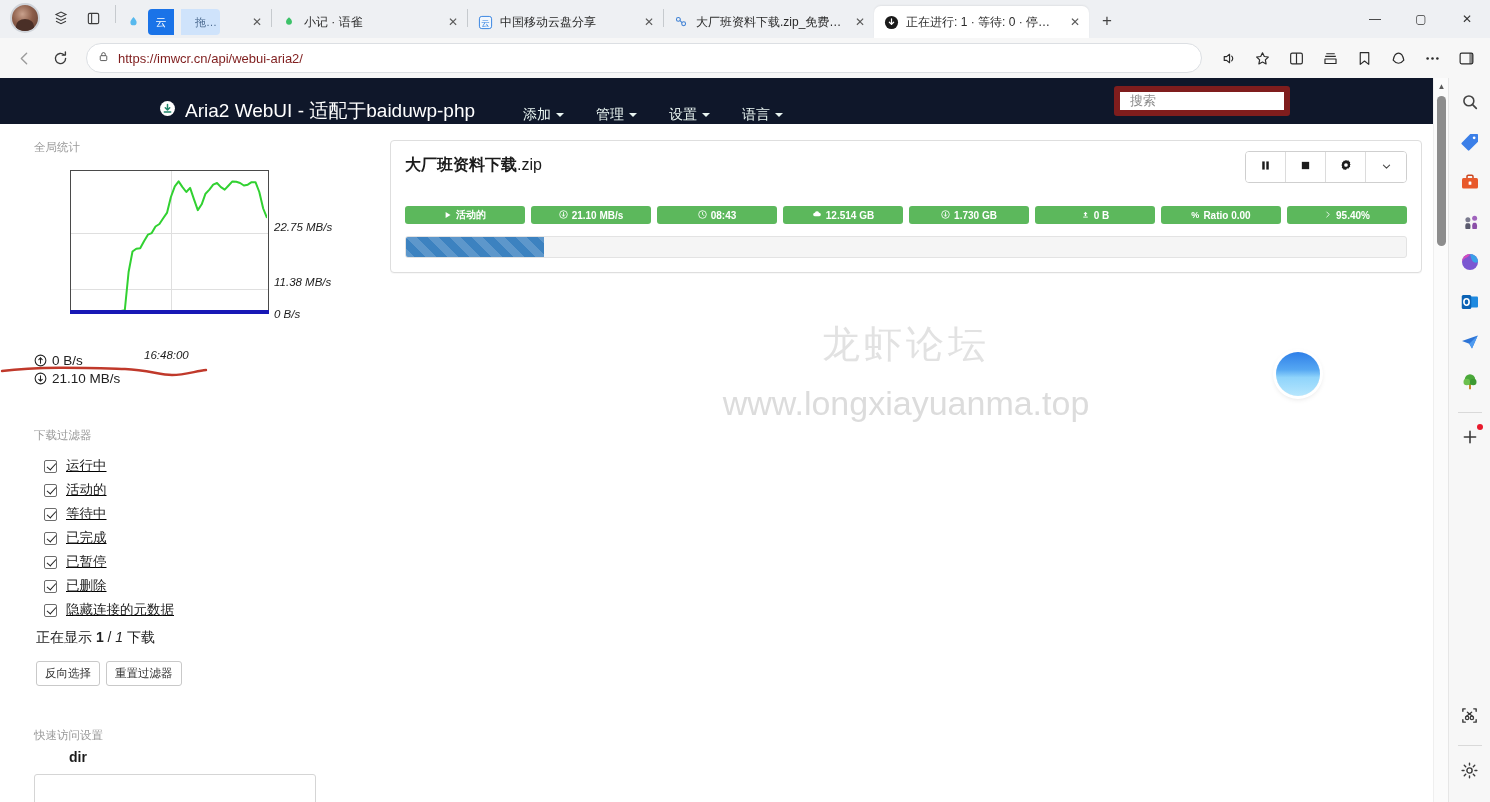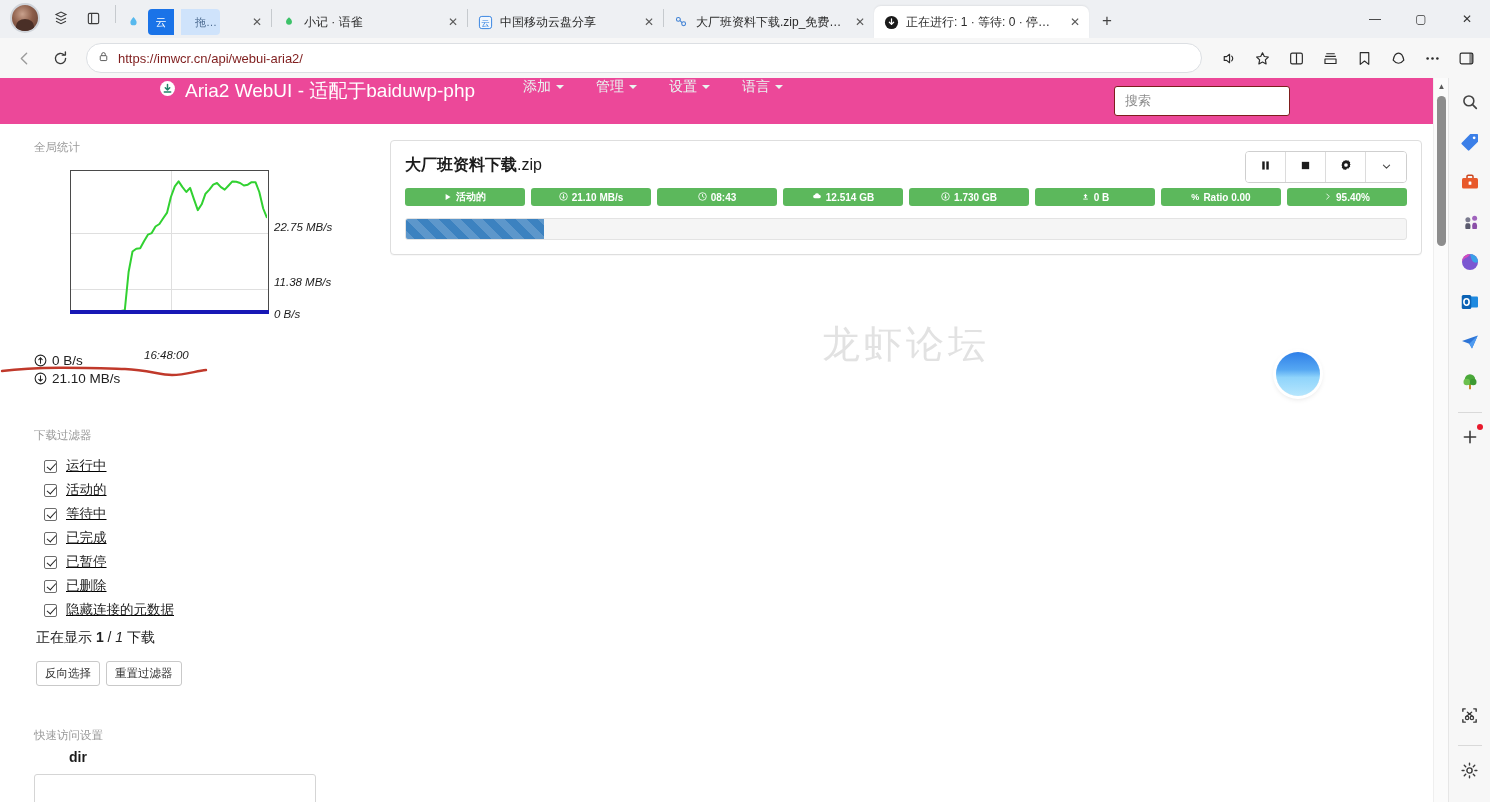--- a/index.html
+++ b/index.html
@@ -61,31 +61,31 @@
     display: flex; align-items: center; padding: 0 10px; gap: 8px; margin: 0 6px;
     font-size: 13px; color: #2b2b2b;
   }
   .omnibox .url { color: #7f1d1d; }
   .tb-right { display: flex; align-items: center; gap: 2px; }
 
   
   .viewport { position: absolute; left: 0; top: 78px; width: 1448px; height: 724px; background: #fff; overflow: hidden; }
 
   .navbar {
-    height: 46px; background: #ec4899; display: flex; align-items: flex-start;
+    height: 46px; background: #0f172a; display: flex; align-items: flex-end;
     padding: 0 16px; color: #ffffff; position: relative;
   }
   .brand { font-size: 19px; display: flex; align-items: center; gap: 9px; margin-left: 143px; font-weight: 400; }
   .nav-links { display: flex; align-items: center; gap: 0; margin-left: 32px; }
   .nav-link { font-size: 14px; color: #e9f5f1; padding: 0 16px; display: flex; align-items: center; gap: 5px; }
   .caret { width: 0; height: 0; border-left: 4px solid transparent; border-right: 4px solid transparent;
     border-top: 4px solid currentColor; display: inline-block; }
   .searchbox {
     position: absolute; right: 158px; top: 8px; width: 176px; height: 30px;
-    background: #fff; border: 1px solid #7f1d1d; border-radius: 3px;
+    background: #fff; border: 6px solid #7f1d1d; border-radius: 3px;
     display: flex; align-items: center; padding: 0 10px; font-size: 13px; color: #8a8a8a;
   }
 
   .page-body { display: flex; height: 678px; gap: 12px; }
 
   
   .sidebar { width: 352px; padding: 16px 20px 0 34px; position: relative; }
   .sb-head { font-size: 11.5px; color: #9a9a9a; margin-bottom: 10px; }
 
   .chart-wrap { position: relative; width: 300px; height: 185px; font-style: italic; }
@@ -128,21 +128,21 @@
     width: 282px; height: 32px; border: 1px solid #d5d5d5; border-radius: 3px; background: #fff;
     display: flex; align-items: center; padding: 0 10px; font-size: 13.5px; color: #333;
   }
 
   
   .main { flex: 1; position: relative; padding: 16px 26px 0 26px; }
   .dl-card {
     background: #fff; border: 1px solid #dedede; border-radius: 4px; padding: 14px 14px 14px 14px;
     position: relative; box-shadow: 0 1px 1px rgba(0,0,0,.03);
   }
-  .dl-title { font-size: 16px; color: #1b1b1b; font-weight: bold; margin-bottom: 12px; }
+  .dl-title { font-size: 16px; color: #1b1b1b; font-weight: bold; margin-bottom: 30px; }
   .dl-title .ext { font-weight: normal; }
   .dl-actions { position: absolute; right: 14px; top: 10px; display: flex; border: 1px solid #cfcfcf; border-radius: 4px; overflow: hidden; }
   .act-btn {
     width: 40px; height: 30px; background: #fff; display: flex; align-items: center; justify-content: center;
     border-right: 1px solid #dcdcdc; color: #1c1c1c;
   }
   .act-btn:last-child { border-right: none; }
 
   .badges { display: flex; gap: 6px; margin-bottom: 12px; }
   .badge {
@@ -590,20 +590,21 @@
             </div>
           </div>
 
           <div class="progress-outer">
             <div class="progress-inner" id="progress-fill" style="width: 13.83%; background-color: rgb(60, 130, 192);"></div>
           </div>
         </div>
 
         <div class="watermark">
           <div class="wm-cn">龙虾论坛</div>
+          <div class="wm-url">www.longxiayuanma.top</div>
         </div>
 
         <div class="float-orb"></div>
       </div>
     </div>
 
     <div class="pg-scroll">
       <div class="pg-arrow">▲</div>
       <div class="pg-thumb"></div>
     </div>

